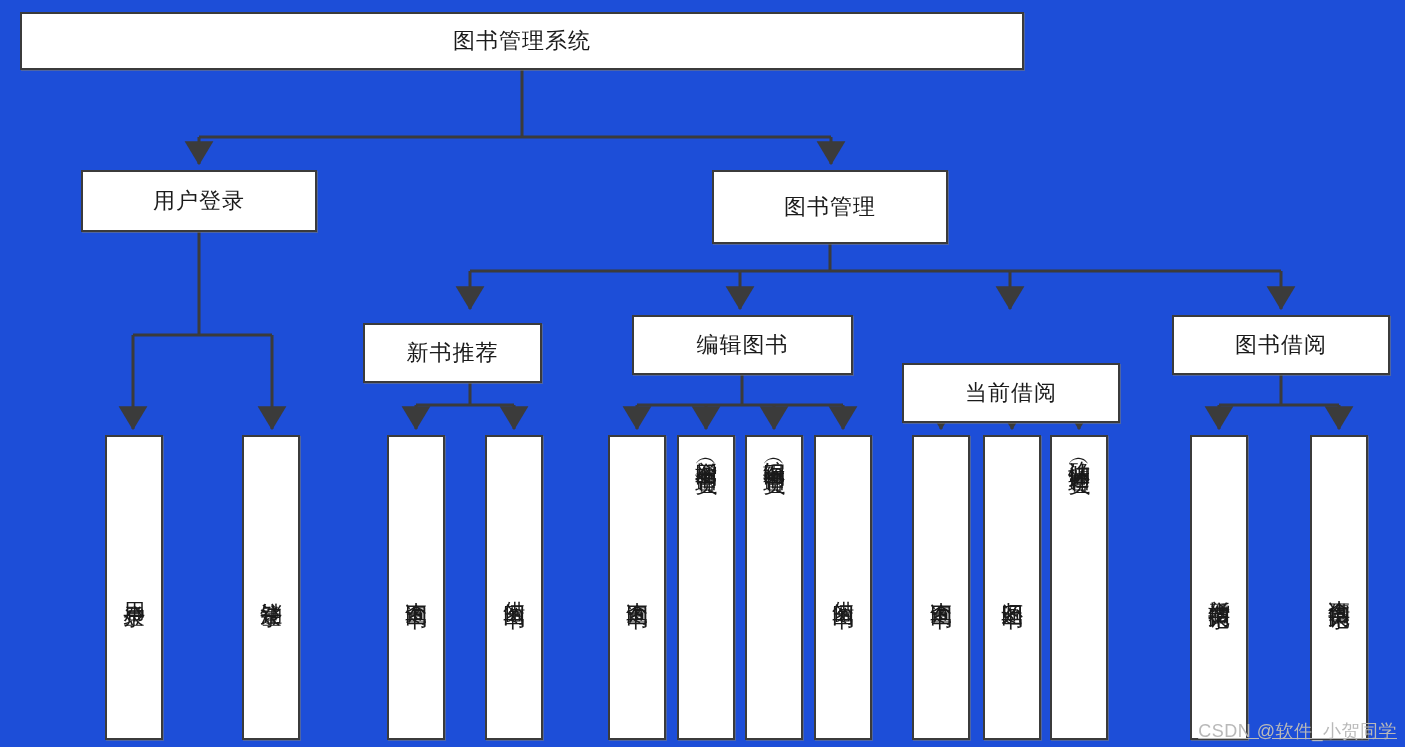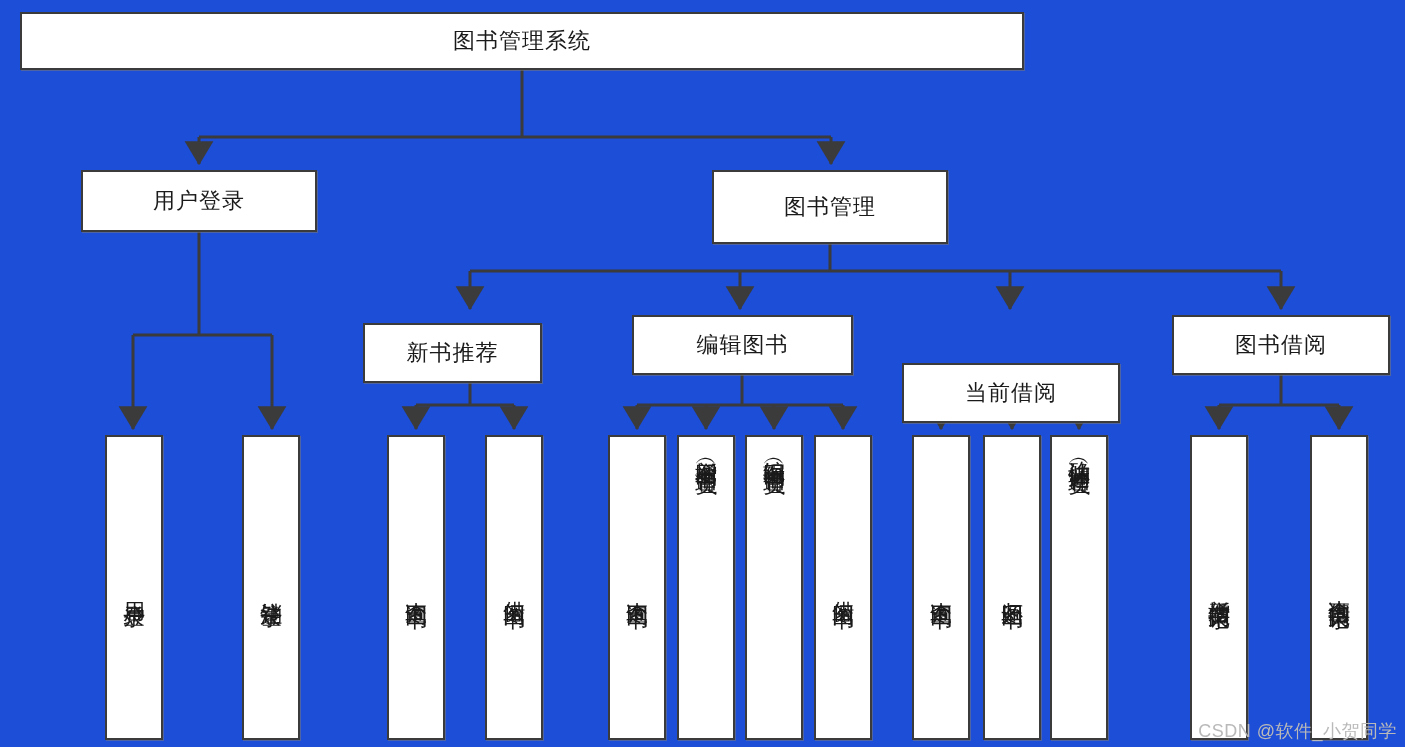--- a/index.html
+++ b/index.html
@@ -61,20 +61,21 @@
     white-space: pre-line;
   }
   #watermark {
     position: absolute;
     right: 8px;
     bottom: 4px;
     font-size: 18px;
     color: #b9b9b9;
     letter-spacing: 0.5px;
     white-space: nowrap;
+    text-decoration: underline;
   }
 </style>
 </head>
 <body>
 
 <div id="canvas">
 
   <svg id="edges" viewBox="0 0 1405 747" xmlns="http://www.w3.org/2000/svg">
     <defs>
       <marker id="arrow" viewBox="0 0 10 12" refX="9.5" refY="6" markerWidth="8" markerHeight="10" orient="auto-start-reverse">

